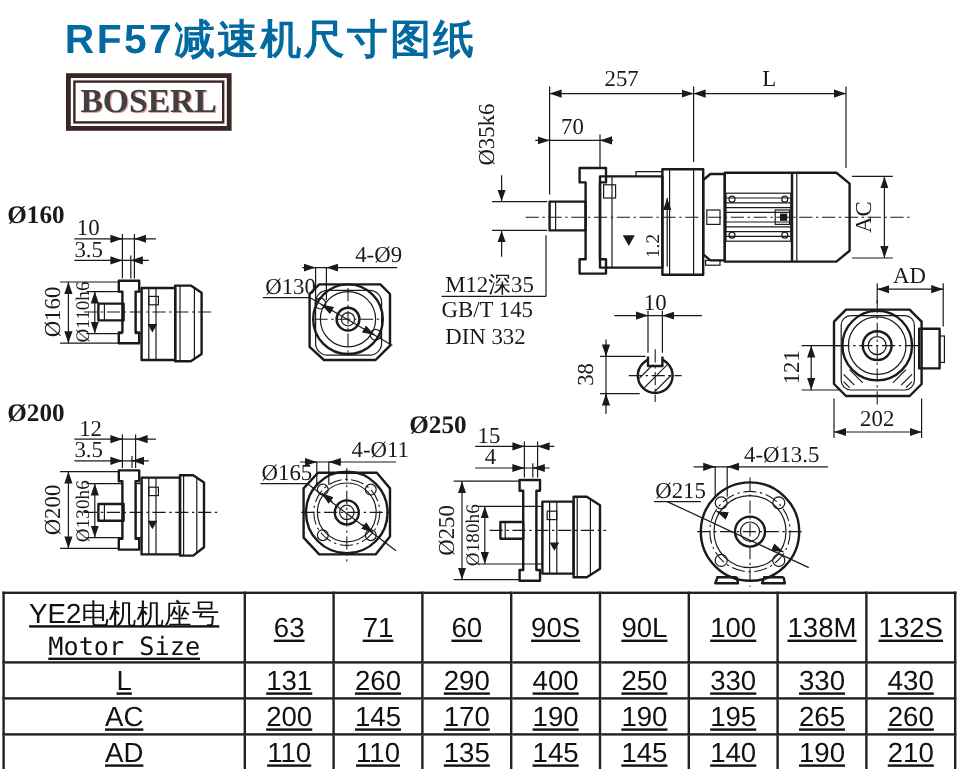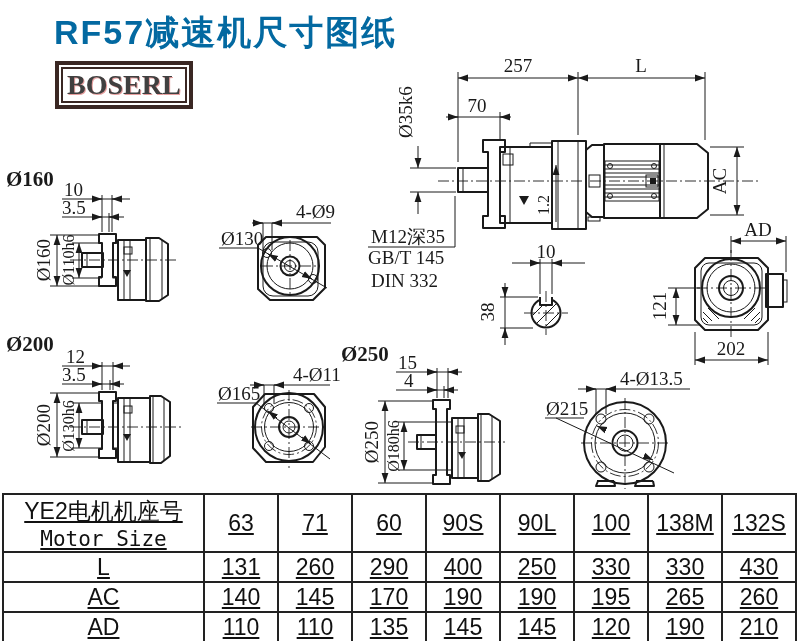--- a/index.html
+++ b/index.html
@@ -364,35 +364,35 @@
     <td>260</td>
     <td>290</td>
     <td>400</td>
     <td>250</td>
     <td>330</td>
     <td>330</td>
     <td>430</td>
   </tr>
   <tr style="height:30px">
     <td>AC</td>
-    <td>140</td>
+    <td>200</td>
     <td>145</td>
     <td>170</td>
     <td>190</td>
     <td>190</td>
     <td>195</td>
     <td>265</td>
     <td>260</td>
   </tr>
   <tr style="height:30px">
     <td>AD</td>
     <td>110</td>
     <td>110</td>
     <td>135</td>
     <td>145</td>
     <td>145</td>
-    <td>120</td>
+    <td>140</td>
     <td>190</td>
     <td>210</td>
   </tr>
 </tbody>
     </table>
 </div>
 
 </body></html>

